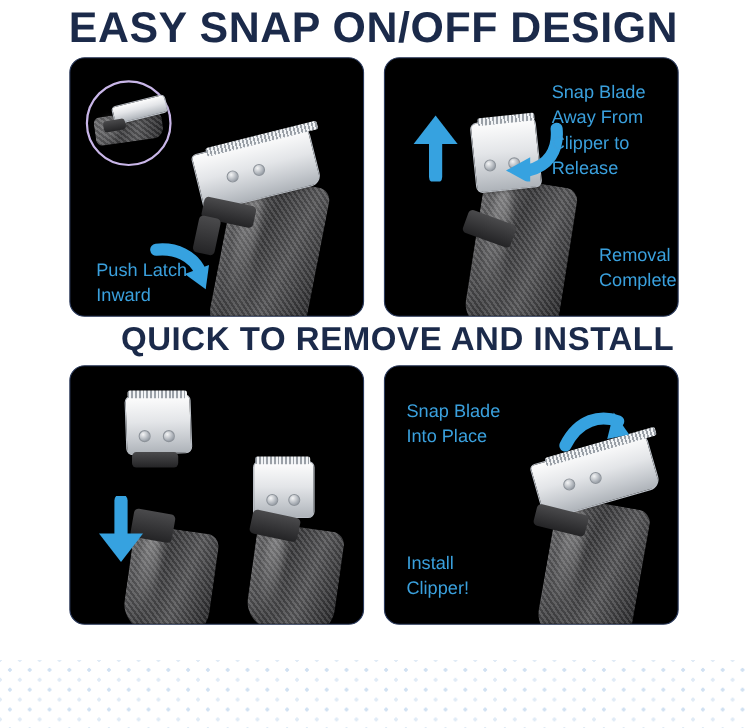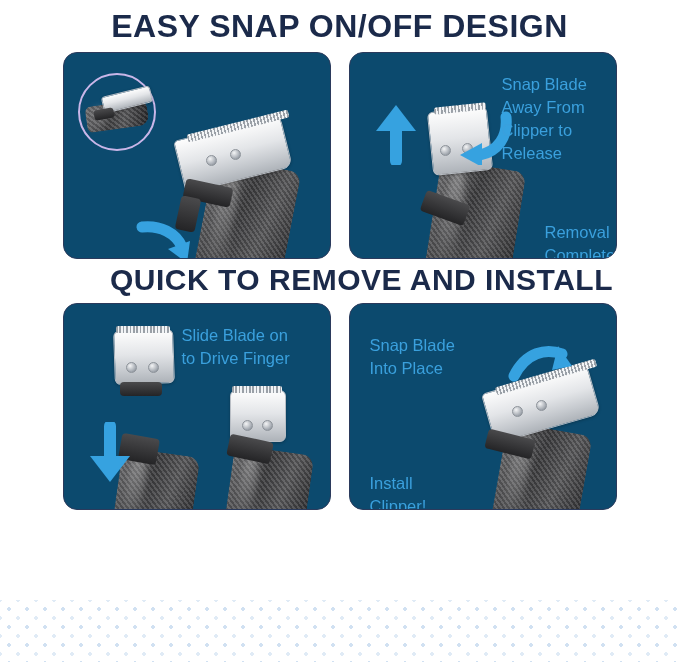--- a/index.html
+++ b/index.html
@@ -17,21 +17,21 @@
 
   
   .heading {
     text-align: center;
     color: #1b2a4a;
     font-weight: 700;
     letter-spacing: 0.5px;
     font-family: "Liberation Sans", sans-serif;
   }
   #heading-top {
-    font-size: 32px;
+    font-size: 39px;
     line-height: 40px;
     padding-top: 6px;
   }
   #heading-mid {
     font-size: 30px;
     line-height: 34px;
     padding-top: 4px;
     padding-left: 44px;
   }
 
@@ -39,26 +39,26 @@
   .panel-row {
     display: flex;
     justify-content: center;
     gap: 18px;
     padding: 0 38px;
     box-sizing: border-box;
   }
   .panel {
     position: relative;
     width: 268px;
-    height: 207px;
+    height: 236px;
     border: 1px solid #2b3a5c;
     border-radius: 14px;
     box-sizing: border-box;
     overflow: hidden;
-    background: #0c4a6e;
+    background: #000000;
   }
   #panel-row-1 { margin-top: 6px; }
   #panel-row-2 { margin-top: 6px; }
 
   .caption {
     position: absolute;
     color: #3aa0dd;
     font-size: 16.5px;
     line-height: 23px;
     font-family: "Liberation Sans", sans-serif;
@@ -169,20 +169,22 @@
       <div class="latch" style="left:22px; top:92px; width:20px; height:34px; transform:rotate(12deg); border-radius:4px;"></div>
     </div>
 
     <div class="arrow" style="left:70px; top:168px;">
       <svg width="58" height="48" viewBox="0 0 58 48" fill="none">
         <path d="M8 6 C26 4, 42 12, 48 26" stroke="#36a2e0" stroke-width="11" stroke-linecap="round" fill="none"></path>
         <path d="M53 42 L34 28 L56 20 Z" fill="#36a2e0"></path>
       </svg>
     </div>
 
+    <div class="caption" style="left:24px; top:182px;">Push Latch
+Inward</div>
   </div>
 
   <div class="panel">
 
     <div class="clipper" style="left:50px; top:40px; width:150px; height:197px;">
       <div class="body" style="left:30px; top:72px; width:86px; height:140px; transform:rotate(9deg);"></div>
       <div class="blade" style="left:30px; top:16px; width:58px; height:62px; transform:rotate(-6deg); border-radius:6px;"></div>
       <div class="teeth" style="left:34px; top:12px; width:52px; height:7px; transform:rotate(-6deg);"></div>
       <div class="screw" style="left:40px; top:52px;"></div>
       <div class="screw" style="left:62px; top:50px;"></div>
@@ -241,22 +243,20 @@
       <div class="latch" style="left:24px; top:58px; width:44px; height:22px; transform:rotate(12deg); border-radius:4px;"></div>
     </div>
 
     <div class="arrow" style="left:22px; top:118px;">
       <svg width="46" height="62" viewBox="0 0 46 62" fill="none">
         <path d="M24 4 L24 38" stroke="#36a2e0" stroke-width="12" stroke-linecap="round"></path>
         <path d="M24 60 L4 34 L44 34 Z" fill="#36a2e0"></path>
       </svg>
     </div>
 
-    <div class="caption" style="left:118px; top:20px;">Slide Blade on
-to Drive Finger</div>
   </div>
 
   <div class="panel">
 
     <div class="clipper" style="left:118px; top:44px; width:150px; height:193px;">
       <div class="body" style="left:28px; top:80px; width:86px; height:130px; transform:rotate(10deg);"></div>
       <div class="blade" style="left:18px; top:30px; width:108px; height:50px; transform:rotate(-16deg); border-radius:5px 8px 10px 6px;"></div>
       <div class="teeth" style="left:26px; top:25px; width:104px; height:8px; transform:rotate(-16deg);"></div>
       <div class="screw" style="left:44px; top:58px;"></div>
       <div class="screw" style="left:68px; top:52px;"></div>

